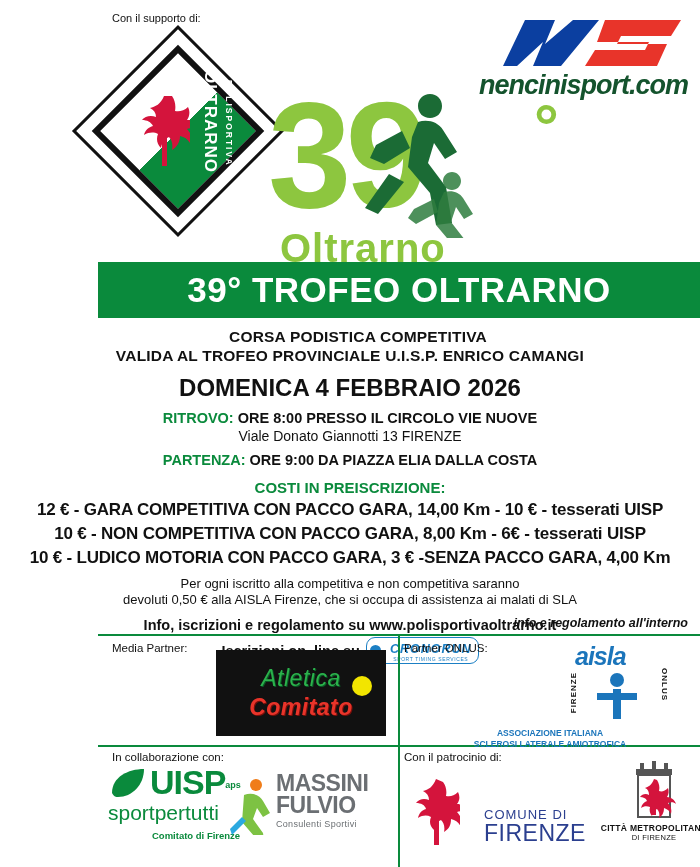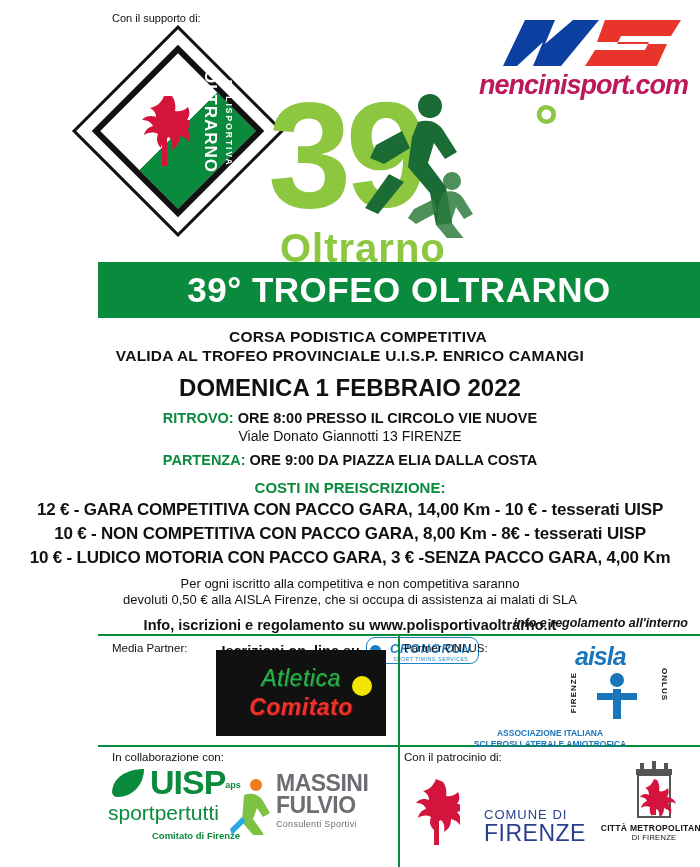--- a/index.html
+++ b/index.html
@@ -48,21 +48,21 @@
     position:absolute;right:14px;top:44px;
     writing-mode:vertical-rl;
     font-size:8.5px;font-weight:bold;letter-spacing:2px;color:#ffffff;
   }
 
   
   .nencini{position:absolute;right:8px;top:14px;width:230px;height:92px;}
   .nencini-mark{position:absolute;right:2px;top:0;width:195px;height:58px;}
   .nencini-text{
     position:absolute;right:4px;top:56px;
-    font-size:27px;font-style:italic;font-weight:bold;color:#be185d;
+    font-size:27px;font-style:italic;font-weight:bold;color:#14532d;
     letter-spacing:-1px;
   }
 
   
   .big39{
     position:absolute;left:268px;top:80px;
     font-size:150px;font-weight:bold;color:#8dc63f;line-height:1;
     letter-spacing:-6px;
   }
   .deg39{
@@ -215,36 +215,36 @@
     <div class="oltrarno-ghost">Oltrarno</div>
   </div>
 
   <div class="title-band">
     <span>39° TROFEO OLTRARNO</span>
   </div>
 
   <div class="body-block">
     <div class="l-sub1">CORSA PODISTICA COMPETITIVA</div>
     <div class="l-sub2">VALIDA AL TROFEO PROVINCIALE U.I.S.P. ENRICO CAMANGI</div>
-    <div class="l-date">DOMENICA 1 FEBBRAIO 2022</div>
+    <div class="l-date">DOMENICA 4 FEBBRAIO 2026</div>
 
     <div class="l-line">
       <span class="g">RITROVO:</span>
       <span>ORE 8:00 PRESSO IL CIRCOLO VIE NUOVE</span>
     </div>
     <div class="l-addr">Viale Donato Giannotti 13 FIRENZE</div>
 
     <div class="l-line">
       <span class="g">PARTENZA:</span>
       <span>ORE 9:00 DA PIAZZA ELIA DALLA COSTA</span>
     </div>
 
     <div class="l-costi">COSTI IN PREISCRIZIONE:</div>
     <div class="l-cost">12 € - GARA COMPETITIVA CON PACCO GARA, 14,00 Km - 10 € - tesserati UISP</div>
-    <div class="l-cost">10 € - NON COMPETITIVA CON PACCO GARA, 8,00 Km - 8€ - tesserati  UISP</div>
+    <div class="l-cost">10 € - NON COMPETITIVA CON PACCO GARA, 8,00 Km - 6€ - tesserati  UISP</div>
     <div class="l-cost">10 € - LUDICO MOTORIA CON PACCO GARA, 3 € -SENZA PACCO GARA, 4,00 Km</div>
 
     <div class="l-note">Per ogni iscritto alla competitiva e non competitiva saranno</div>
     <div class="l-note2">devoluti 0,50 € alla AISLA Firenze, che si occupa di assistenza ai malati di SLA</div>
 
     <div class="l-info">Info, iscrizioni e regolamento su www.polisportivaoltrarno.it</div>
 
     <div class="l-iscr-row">
       <span class="l-iscr">Iscrizioni on_line su</span>
       <span class="crono">

